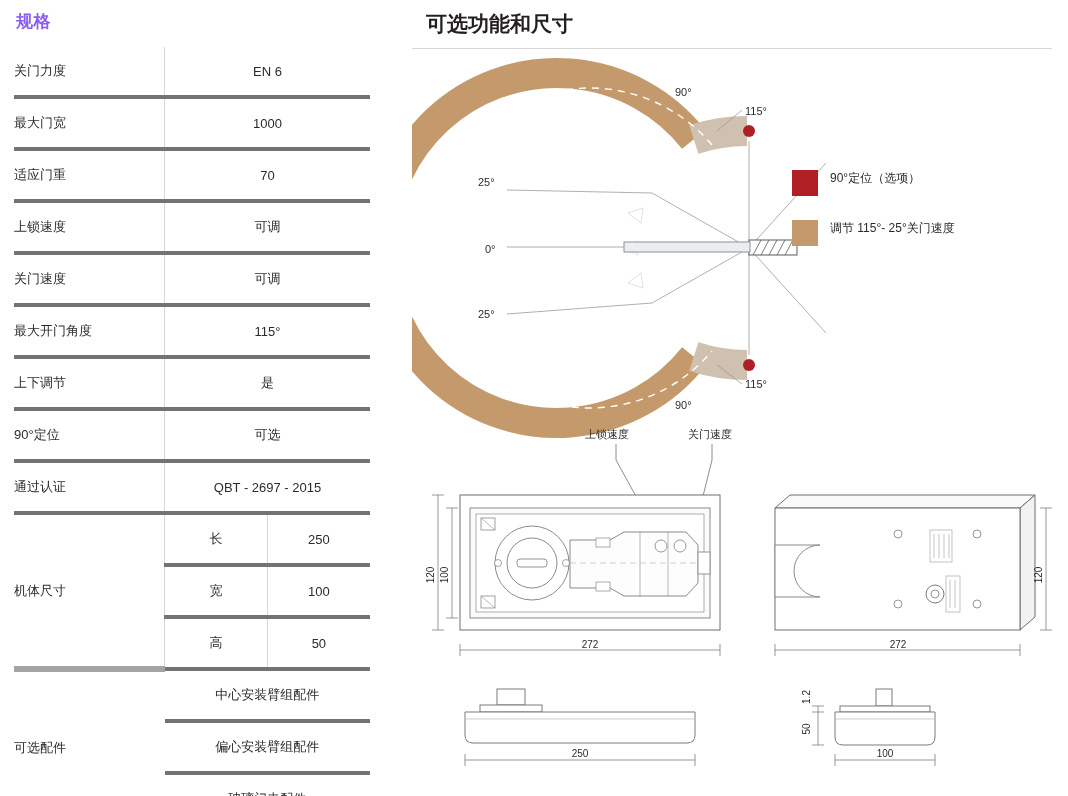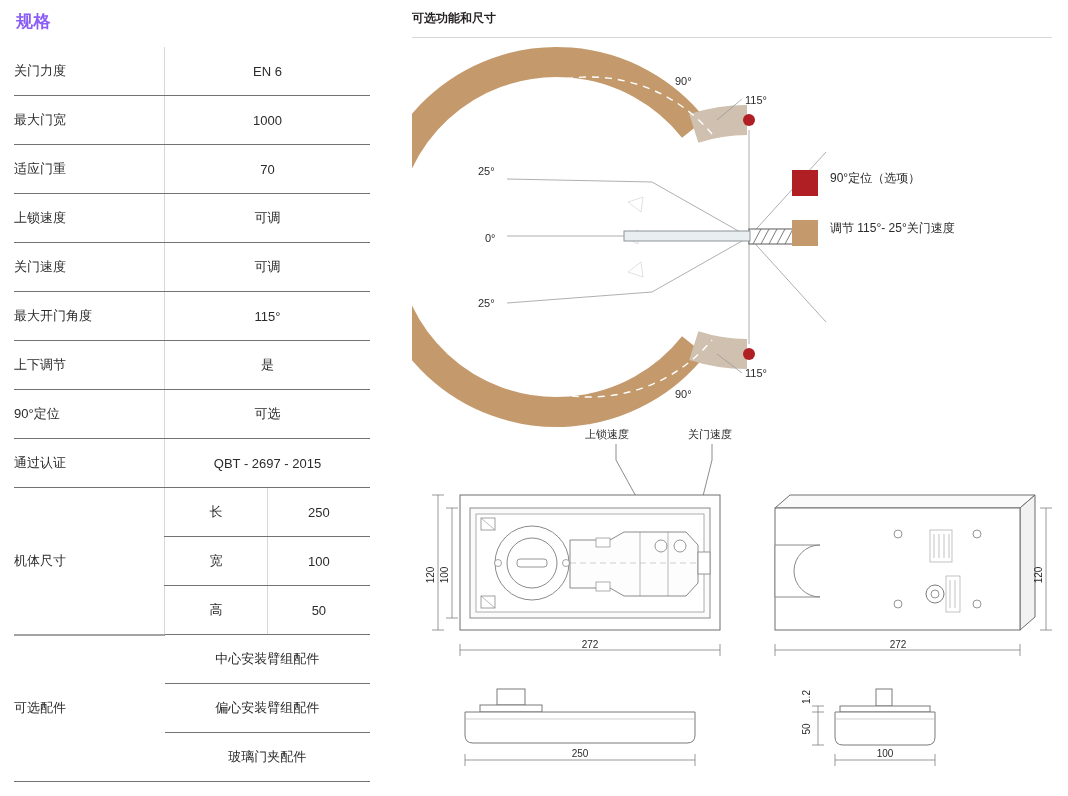--- a/index.html
+++ b/index.html
@@ -34,21 +34,21 @@
     color: #8b5cf6;
     letter-spacing: 0.5px;
     margin: 0 0 14px 2px;
   }
   table.spec {
     border-collapse: collapse;
     width: 356px;
     table-layout: fixed;
   }
   table.spec td {
-    border-bottom: 1px solid #737373;
+    border-bottom: 4px solid #737373;
     font-size: 13px;
     color: #2b2b2b;
     height: 48px;
     vertical-align: middle;
     padding: 0;
   }
   td.label {
     width: 150px;
     padding-left: 4px;
     font-size: 14px;
@@ -70,23 +70,23 @@
   td.noline { border-bottom: none; }
 
   
   .right-col {
     position: absolute;
     left: 412px;
     top: 10px;
     width: 640px;
   }
   .right-title {
-    font-size: 12px;
+    font-size: 21px;
     font-weight: bold;
-    margin: 0 0 10px 0;
+    margin: 0 0 10px 14px;
     font-family: Liberation Serif, serif;
   }
   .rule {
     width: 640px;
     height: 1px;
     background: #d7d7d7;
     margin-bottom: 4px;
   }
 
   .legend {
@@ -156,21 +156,21 @@
         <tr>
           <td class="label">90°定位</td>
           <td class="value" colspan="2">可选</td>
         </tr>
         <tr>
           <td class="label">通过认证</td>
           <td class="value" colspan="2">QBT - 2697 - 2015</td>
         </tr>
 
         <tr>
-          <td class="label" rowspan="3" style="border-bottom:2px solid #a3a3a3;">机体尺寸</td>
+          <td class="label" rowspan="3" style="border-bottom:6px solid #a3a3a3;">机体尺寸</td>
           <td class="sub">长</td>
           <td class="value">250</td>
         </tr>
         <tr>
           <td class="sub">宽</td>
           <td class="value">100</td>
         </tr>
         <tr>
           <td class="sub">高</td>
           <td class="value">50</td>

